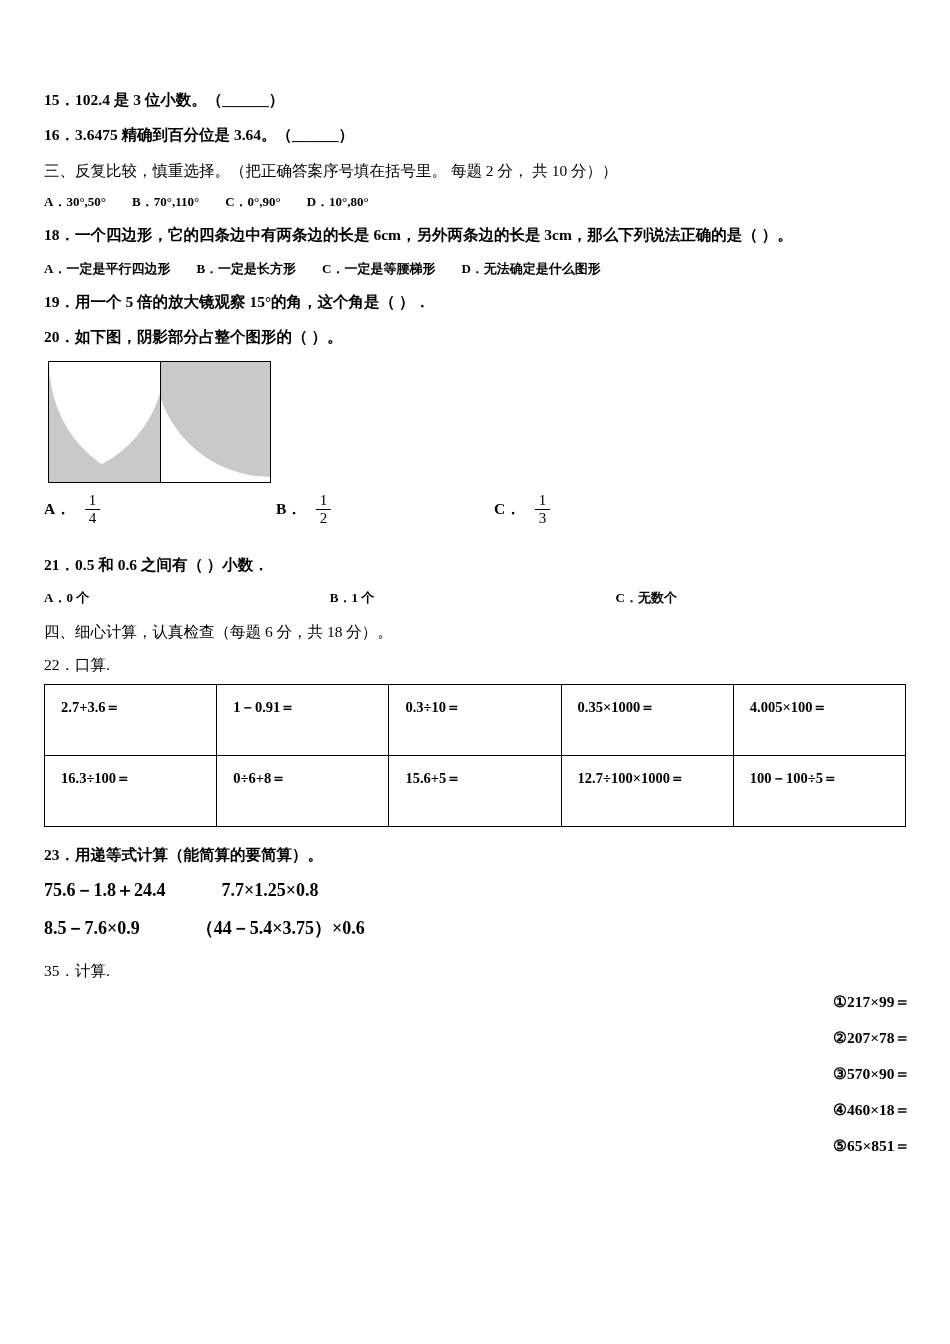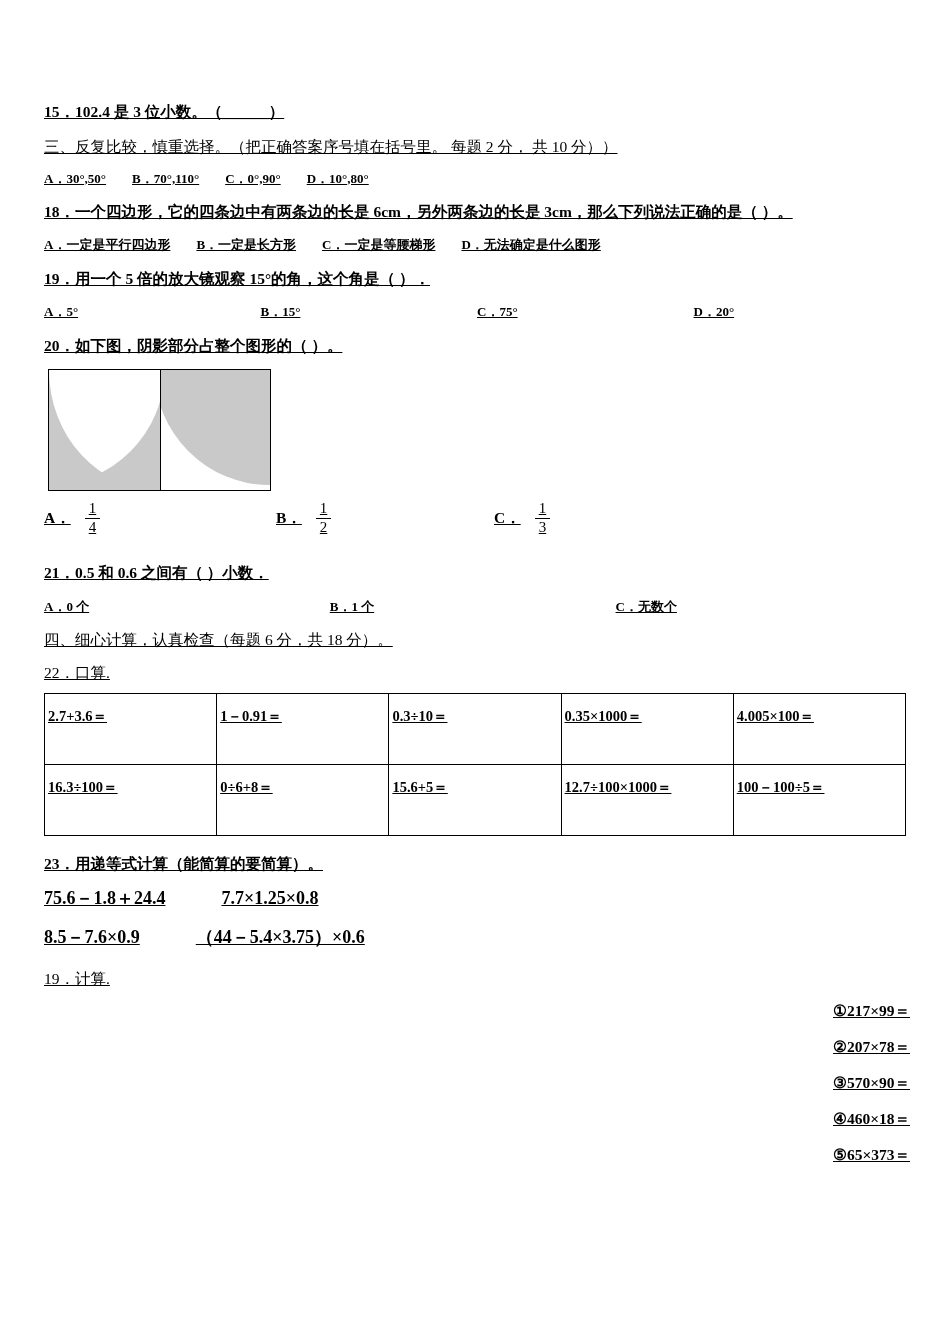--- a/index.html
+++ b/index.html
@@ -17,23 +17,22 @@
   .page {
     position: relative;
     width: 950px;
     height: 1344px;
     padding: 0;
     box-sizing: border-box;
   }
   .content {
     position: absolute;
     left: 44px;
-    top: 100px;
+    top: 88px;
     width: 866px;
-    text-decoration: underline;
   }
   .q {
     font-size: 15.5px;
     line-height: 1.5;
     margin: 0 0 12px 0;
     font-weight: bold;
   }
   .q.normal {
     font-weight: normal;
   }
@@ -149,21 +148,21 @@
   table.calc {
     border-collapse: collapse;
     width: 862px;
     margin: 8px 0 16px 0;
     table-layout: fixed;
   }
   table.calc td {
     border: 1px solid #000;
     font-size: 14.5px;
     font-weight: bold;
-    padding: 12px 3px;
+    padding: 12px 16px;
     vertical-align: top;
     height: 46px;
     line-height: 1.5;
   }
   .exprs {
     font-size: 18px;
     font-weight: bold;
     margin: 0 0 10px 0;
     line-height: 1.6;
   }
@@ -175,45 +174,40 @@
     text-align: right;
   }
 </style>
 </head>
 <body>
 
 <div class="page">
   <div class="content">
 
     <p class="q">15．102.4 是 3 位小数。（______）</p>
+    <p class="q">16．3.6475 精确到百分位是 3.64。（______）</p>
 
     <p class="section-head">三、反复比较，慎重选择。（把正确答案序号填在括号里。 每题 2 分， 共 10 分））</p>
 
     <div class="opts free">
       <span class="opt">A．30°,50°</span>
       <span class="opt">B．70°,110°</span>
       <span class="opt">C．0°,90°</span>
       <span class="opt">D．10°,80°</span>
     </div>
 
     <p class="q">18．一个四边形，它的四条边中有两条边的长是 6cm，另外两条边的长是 3cm，那么下列说法正确的是（   ）。</p>
     <div class="opts free">
       <span class="opt">A．一定是平行四边形</span>
       <span class="opt">B．一定是长方形</span>
       <span class="opt">C．一定是等腰梯形</span>
       <span class="opt">D．无法确定是什么图形</span>
     </div>
 
     <p class="q">19．用一个 5 倍的放大镜观察 15°的角，这个角是（          ）．</p>
-    <div class="opts fourcol">
-      <span class="opt">A．5°</span>
-      <span class="opt">B．15°</span>
-      <span class="opt">C．75°</span>
-      <span class="opt">D．20°</span>
-    </div>
 
     <p class="q">20．如下图，阴影部分占整个图形的（      ）。</p>
     <div class="figure">
       <div class="fig-left"></div>
       <div class="fig-right"></div>
       <div class="fig-divider"></div>
     </div>
 
     <div class="frac-row">
       <span class="frac-item" style="width:232px">
@@ -269,21 +263,21 @@
       </table>
 
     <p class="q" style="margin-bottom:9px">23．用递等式计算（能简算的要简算）。</p>
     <p class="exprs">
       <span>75.6－1.8＋24.4</span><span class="sp"></span><span>7.7×1.25×0.8</span>
     </p>
     <p class="exprs" style="margin-bottom:16px">
       <span>8.5－7.6×0.9</span><span class="sp"></span><span>（44－5.4×3.75）×0.6</span>
     </p>
 
-    <p class="q normal" style="margin-bottom:10px">19．计算.</p>
+    <p class="q normal" style="margin-bottom:10px">35．计算.</p>
     <p class="listline">①217×99＝</p>
     <p class="listline">②207×78＝</p>
     <p class="listline">③570×90＝</p>
     <p class="listline">④460×18＝</p>
-    <p class="listline">⑤65×373＝</p>
+    <p class="listline">⑤65×851＝</p>
 
   </div>
 </div>
 
 </body></html>

